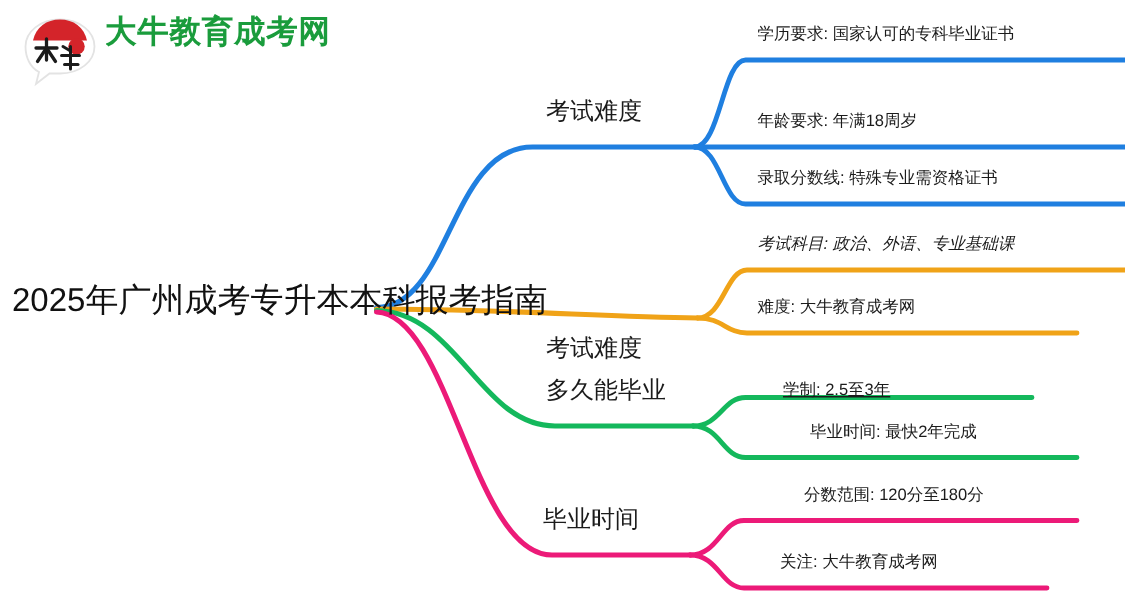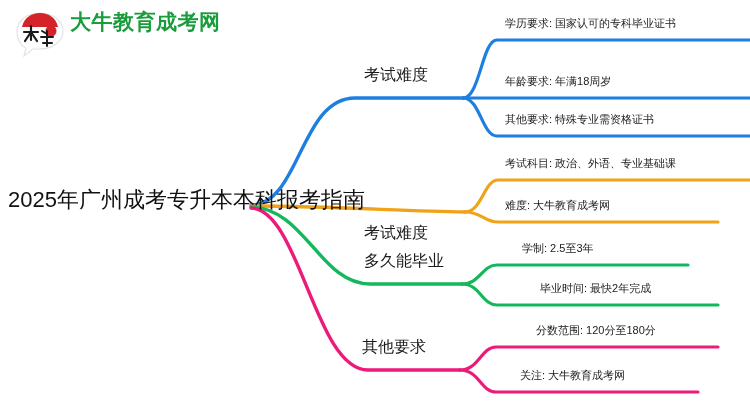--- a/index.html
+++ b/index.html
@@ -162,31 +162,31 @@
 </div>
 
 <div class="node-text" id="root-title">2025年广州成考专升本本科报考指南</div>
 
 <div class="node-text branch-label" style="left:364px; top:64px;">考试难度</div>
 
 <div class="node-text branch-label" style="left:364px; top:178px;margin-top:44px;">考试难度</div>
 
 <div class="node-text branch-label" style="left:364px; top:250px;">多久能毕业</div>
 
-<div class="node-text branch-label" style="left:362px; top:336px;">其他要求</div>
+<div class="node-text branch-label" style="left:362px; top:336px;">毕业时间</div>
 
 <div class="node-text leaf-label" style="left:505px; top:13px;">学历要求: 国家认可的专科毕业证书</div>
 
 <div class="node-text leaf-label" style="left:505px; top:71px;">年龄要求: 年满18周岁</div>
 
-<div class="node-text leaf-label" style="left:505px; top:109px;">其他要求: 特殊专业需资格证书</div>
+<div class="node-text leaf-label" style="left:505px; top:109px;">录取分数线: 特殊专业需资格证书</div>
 
-<div class="node-text leaf-label" style="left:505px; top:153px;">考试科目: 政治、外语、专业基础课</div>
+<div class="node-text leaf-label" style="left:505px; top:153px;font-style:italic;">考试科目: 政治、外语、专业基础课</div>
 
 <div class="node-text leaf-label" style="left:505px; top:195px;">难度: 大牛教育成考网</div>
 
-<div class="node-text leaf-label" style="left:522px; top:238px;">学制: 2.5至3年</div>
+<div class="node-text leaf-label" style="left:522px; top:250px;text-decoration:underline;">学制: 2.5至3年</div>
 
 <div class="node-text leaf-label" style="left:540px; top:278px;">毕业时间: 最快2年完成</div>
 
 <div class="node-text leaf-label" style="left:520px; top:320px;margin-left:16px;">分数范围: 120分至180分</div>
 
 <div class="node-text leaf-label" style="left:520px; top:365px;">关注: 大牛教育成考网</div>
 
 </body></html>

